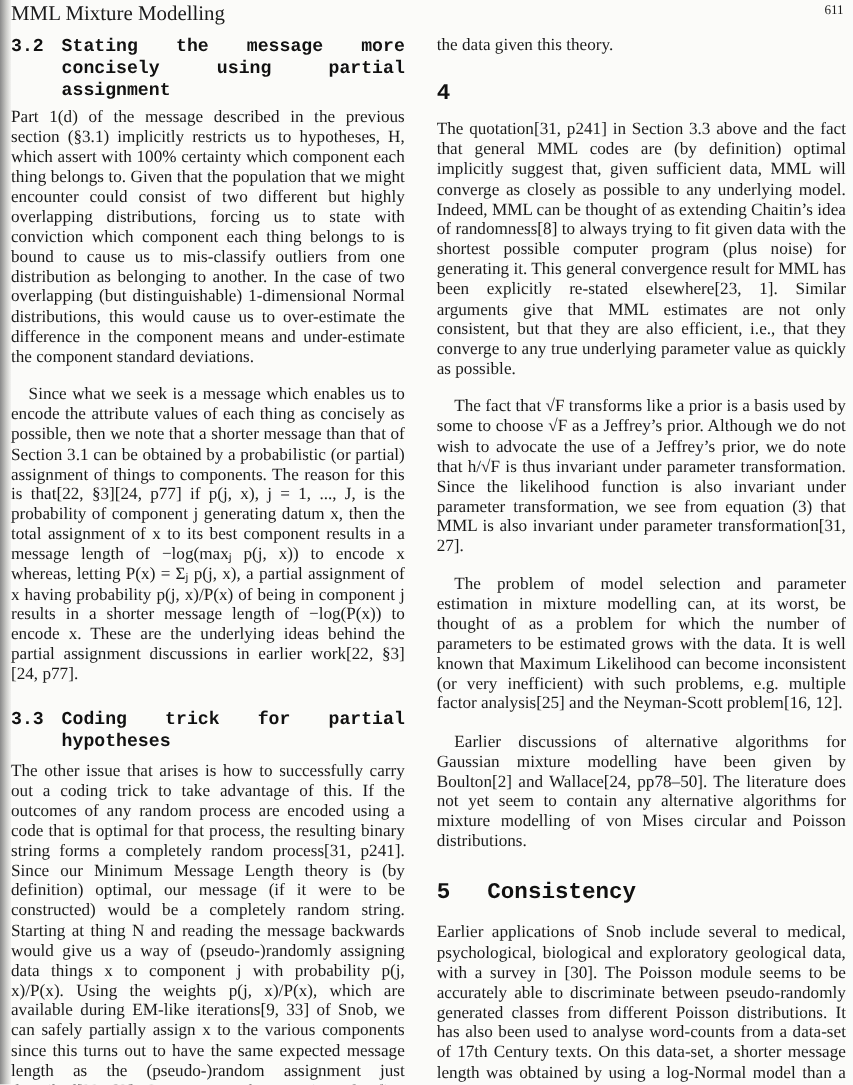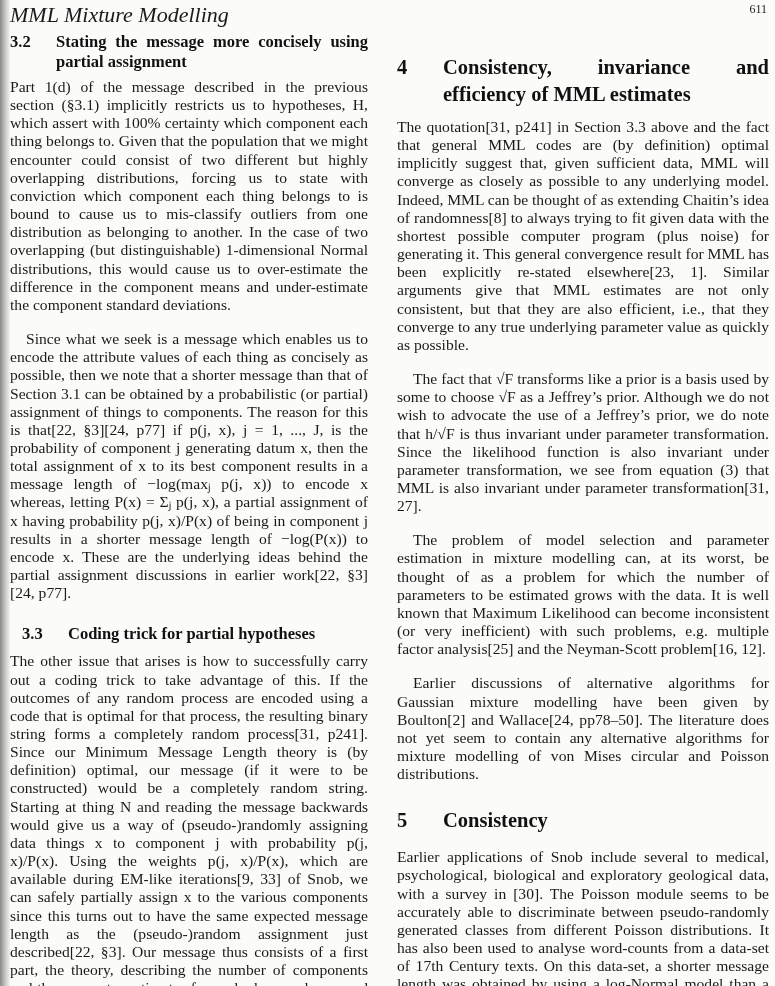--- a/index.html
+++ b/index.html
@@ -8,38 +8,38 @@
     background: #fbfbf9;
     font-family: "DejaVu Serif", serif;
     color: #1a1a1a;
   }
   .spine {
     position: absolute; left: 0; top: 0; width: 10px; height: 986px;
     background: linear-gradient(to right, #8a8a8a 0%, #c9c9c6 55%, #f3f3f1 100%);
   }
   .running-head {
     position: absolute; top: 2px; left: 10px;
-    font-style: italic; font-size: 22px; font-family: "Liberation Serif", serif;
+    font-size: 19px; font-family: "Liberation Serif", serif;
   }
   .page-num {
     position: absolute; top: 2px; right: 8px;
     font-size: 12px; font-family: "Liberation Serif", serif;
   }
   .col {
     position: absolute; top: 32px; width: 360px;
     font-family: "Liberation Serif", serif;
     font-size: 15.6px; line-height: 18.15px;
     text-align: justify; hyphens: manual;
   }
   .col.left { left: 10px; width: 358px; }
   .col.right { left: 397px; width: 372px; }
   .col p { margin: 0; }
   .col p.indent { text-indent: 16px; margin-top: 16px; }
   h2 {
-    font-family: Liberation Serif, serif; font-weight: bold;
+    font-family: Liberation Mono, monospace; font-weight: bold;
     margin: 0; display: flex; color: #111;
   }
   h2 .num { flex: 0 0 auto; }
   h2 .ttl { flex: 1; }
   .h-sub { font-size: 16.5px; line-height: 20px; }
   .h-sub .num { width: 46px; }
   .h-sec { font-size: 20.5px; line-height: 27px; }
   .h-sec .num { width: 46px; }
   .gap { height: 14px; }
 </style>
@@ -53,33 +53,33 @@
 
 <div class="col left">
   <h2 class="h-sub" style="margin-bottom:6px;">
     <span class="num">3.2</span>
     <span class="ttl">Stating the message more concisely using partial assignment</span>
   </h2>
   <p>Part 1(d) of the message described in the previous section (§3.1) implicitly restricts us to hypotheses, H, which assert with 100% certainty which component each thing belongs to. Given that the population that we might encounter could consist of two different but highly overlapping distributions, forcing us to state with conviction which component each thing belongs to is bound to cause us to mis-classify outliers from one distribution as belonging to another. In the case of two overlapping (but distinguishable) 1-dimensional Normal distributions, this would cause us to over-estimate the difference in the component means and under-estimate the component standard deviations.</p>
   <p class="indent">Since what we seek is a message which enables us to encode the attribute values of each thing as concisely as possible, then we note that a shorter message than that of Section 3.1 can be obtained by a probabilistic (or partial) assignment of things to components. The reason for this is that[22, §3][24, p77] if p(j, x), j = 1, ..., J, is the probability of component j generating datum x, then the total assignment of x to its best component results in a message length of −log(maxⱼ p(j, x)) to encode x whereas, letting P(x) = Σⱼ p(j, x), a partial assignment of x having probability p(j, x)/P(x) of being in component j results in a shorter message length of −log(P(x)) to encode x. These are the underlying ideas behind the partial assignment discussions in earlier work[22, §3][24, p77].</p>
 
   <div class="gap" style="height:22px;"></div>
-  <h2 class="h-sub" style="margin-bottom:8px;margin-left:12px;">
+  <h2 class="h-sub" style="margin-bottom:8px;">
     <span class="num">3.3</span>
     <span class="ttl">Coding trick for partial hypotheses</span>
   </h2>
   <p>The other issue that arises is how to successfully carry out a coding trick to take advantage of this. If the outcomes of any random process are encoded using a code that is optimal for that process, the resulting binary string forms a completely random process[31, p241]. Since our Minimum Message Length theory is (by definition) optimal, our message (if it were to be constructed) would be a completely random string. Starting at thing N and reading the message backwards would give us a way of (pseudo-)randomly assigning data things x to component j with probability p(j, x)/P(x). Using the weights p(j, x)/P(x), which are available during EM-like iterations[9, 33] of Snob, we can safely partially assign x to the various components since this turns out to have the same expected message length as the (pseudo-)random assignment just described[22, §3]. Our message thus consists of a first part, the theory, describing the number of components and the parameter estimates for each class, and a second part which optimally encodes</p>
 </div>
 
 <div class="col right">
+  <p>the data given this theory.</p>
 
   <div class="gap" style="height:22px;"></div>
   <h2 class="h-sec" style="margin-bottom:10px;">
     <span class="num">4</span>
-    <span class="ttl">Consistency, invariance and efficiency of MML estimates</span>
   </h2>
   <p>The quotation[31, p241] in Section 3.3 above and the fact that general MML codes are (by definition) optimal implicitly suggest that, given sufficient data, MML will converge as closely as possible to any underlying model. Indeed, MML can be thought of as extending Chaitin’s idea of randomness[8] to always trying to fit given data with the shortest possible computer program (plus noise) for generating it. This general convergence result for MML has been explicitly re-stated elsewhere[23, 1]. Similar arguments give that MML estimates are not only consistent, but that they are also efficient, i.e., that they converge to any true underlying parameter value as quickly as possible.</p>
   <p class="indent">The fact that √F transforms like a prior is a basis used by some to choose √F as a Jeffrey’s prior. Although we do not wish to advocate the use of a Jeffrey’s prior, we do note that h/√F is thus invariant under parameter transformation. Since the likelihood function is also invariant under parameter transformation, we see from equation (3) that MML is also invariant under parameter transformation[31, 27].</p>
   <p class="indent">The problem of model selection and parameter estimation in mixture modelling can, at its worst, be thought of as a problem for which the number of parameters to be estimated grows with the data. It is well known that Maximum Likelihood can become inconsistent (or very inefficient) with such problems, e.g. multiple factor analysis[25] and the Neyman-Scott problem[16, 12].</p>
   <p class="indent">Earlier discussions of alternative algorithms for Gaussian mixture modelling have been given by Boulton[2] and Wallace[24, pp78–50]. The literature does not yet seem to contain any alternative algorithms for mixture modelling of von Mises circular and Poisson distributions.</p>
 
   <div class="gap" style="height:24px;"></div>
   <h2 class="h-sec" style="margin-bottom:14px;">
     <span class="num">5</span>
     <span class="ttl">Consistency</span>

